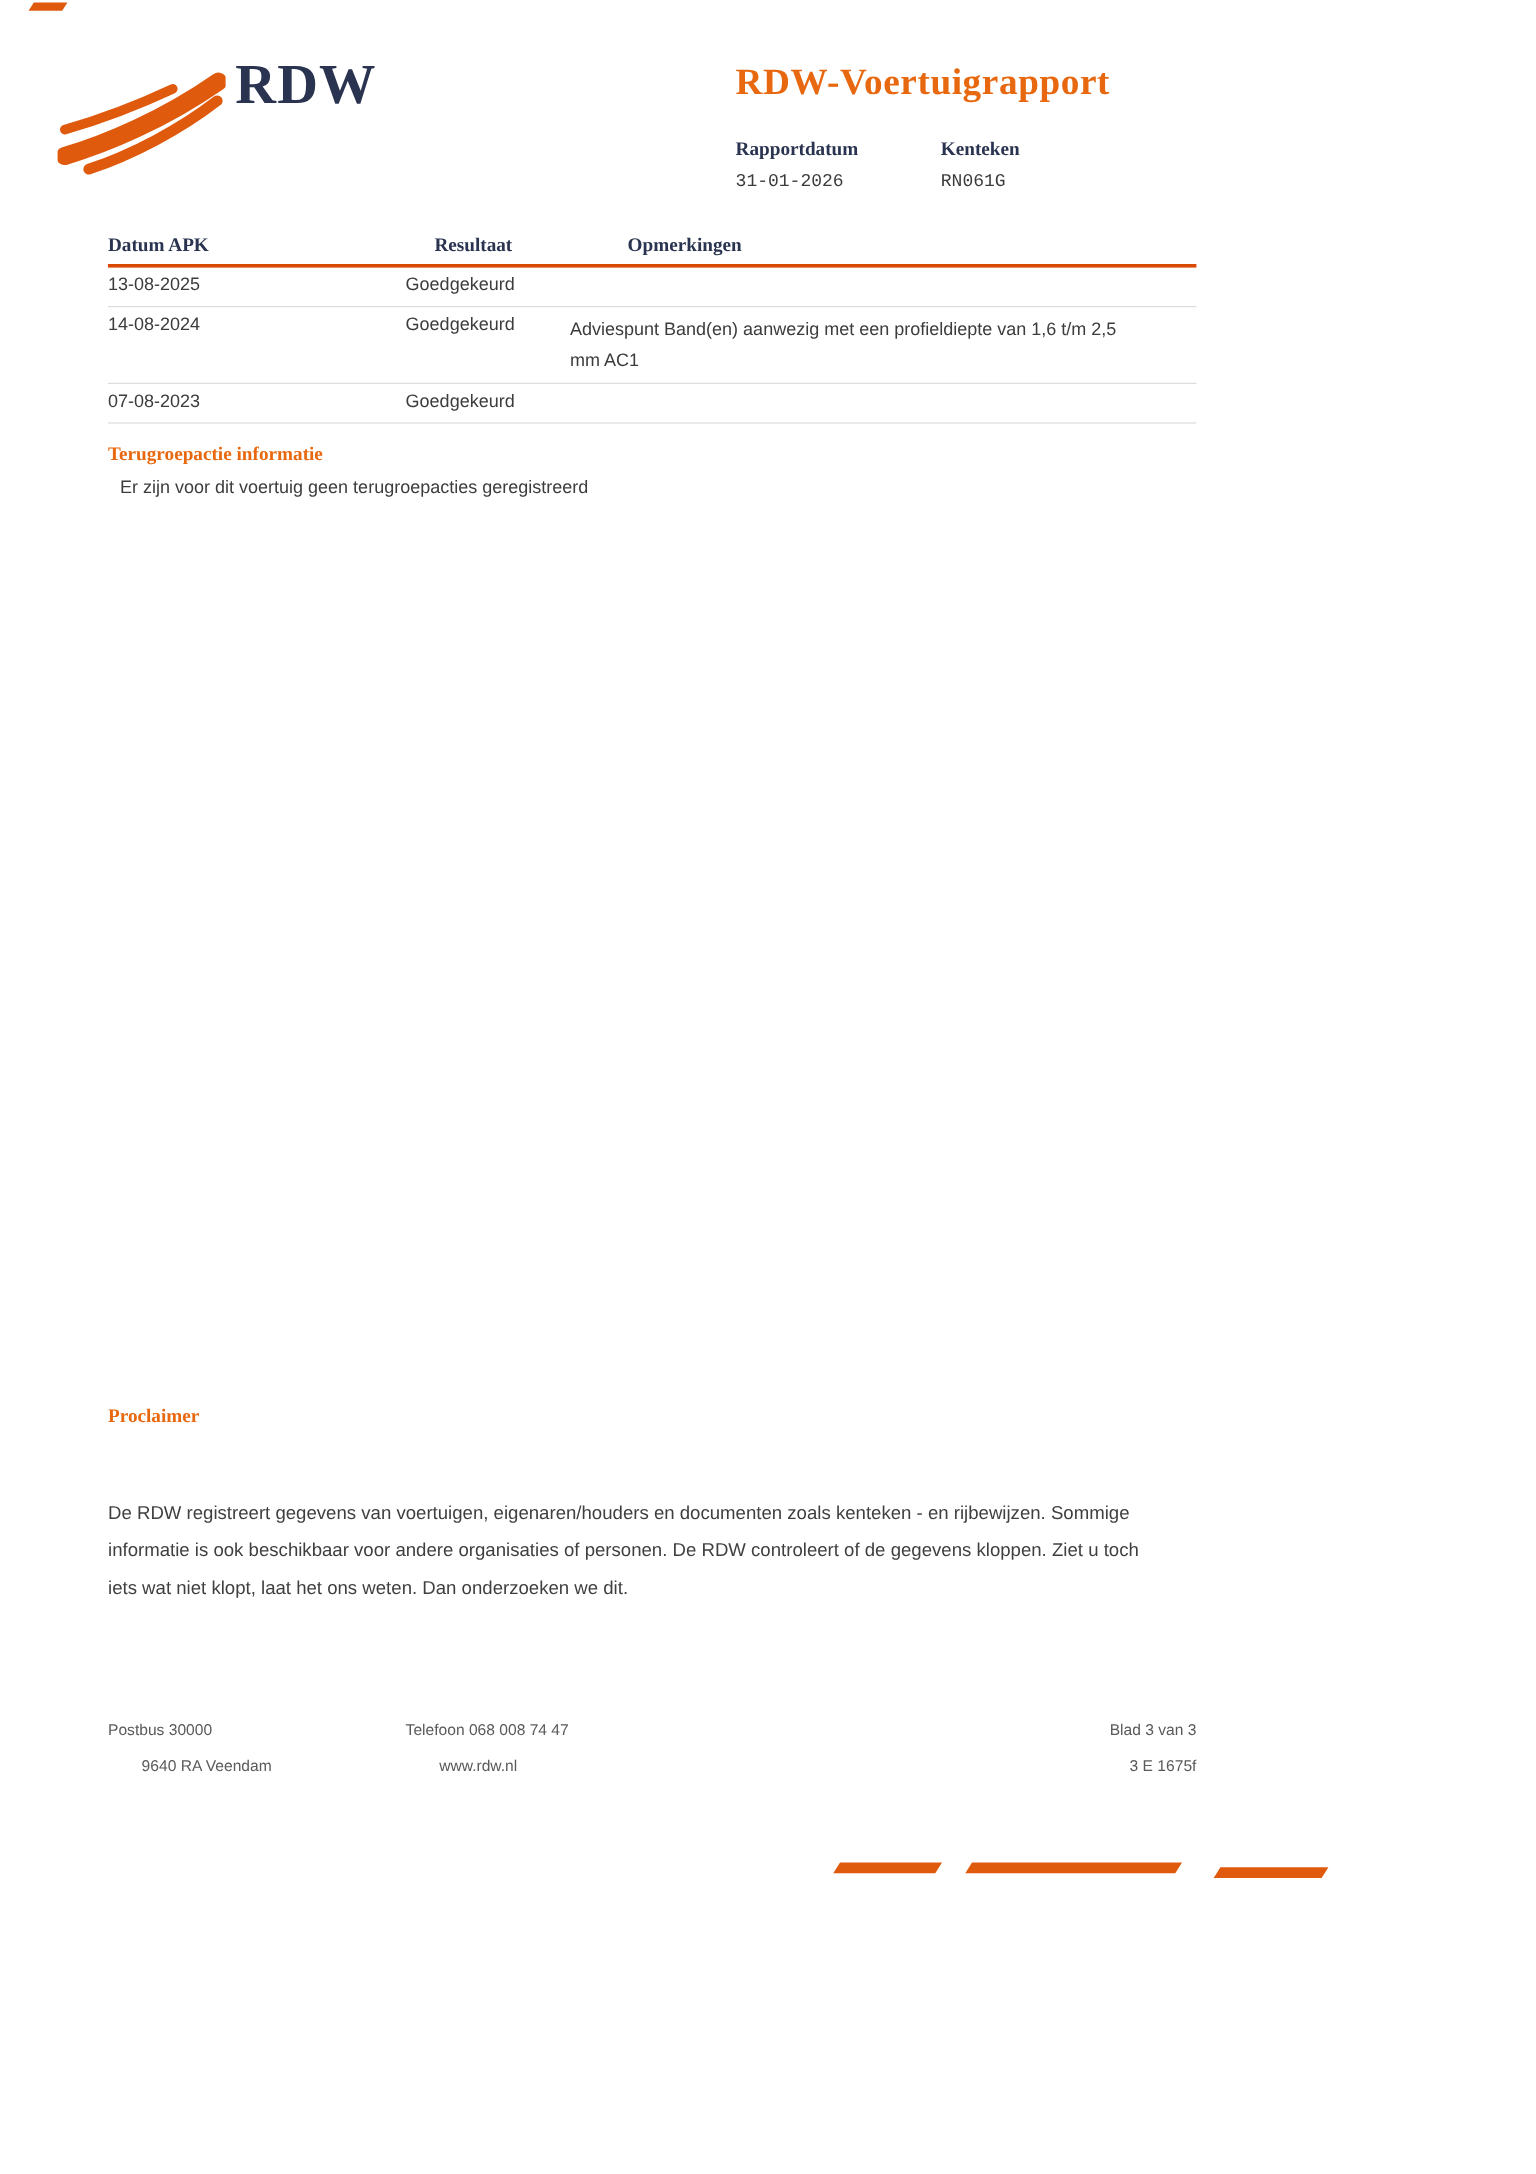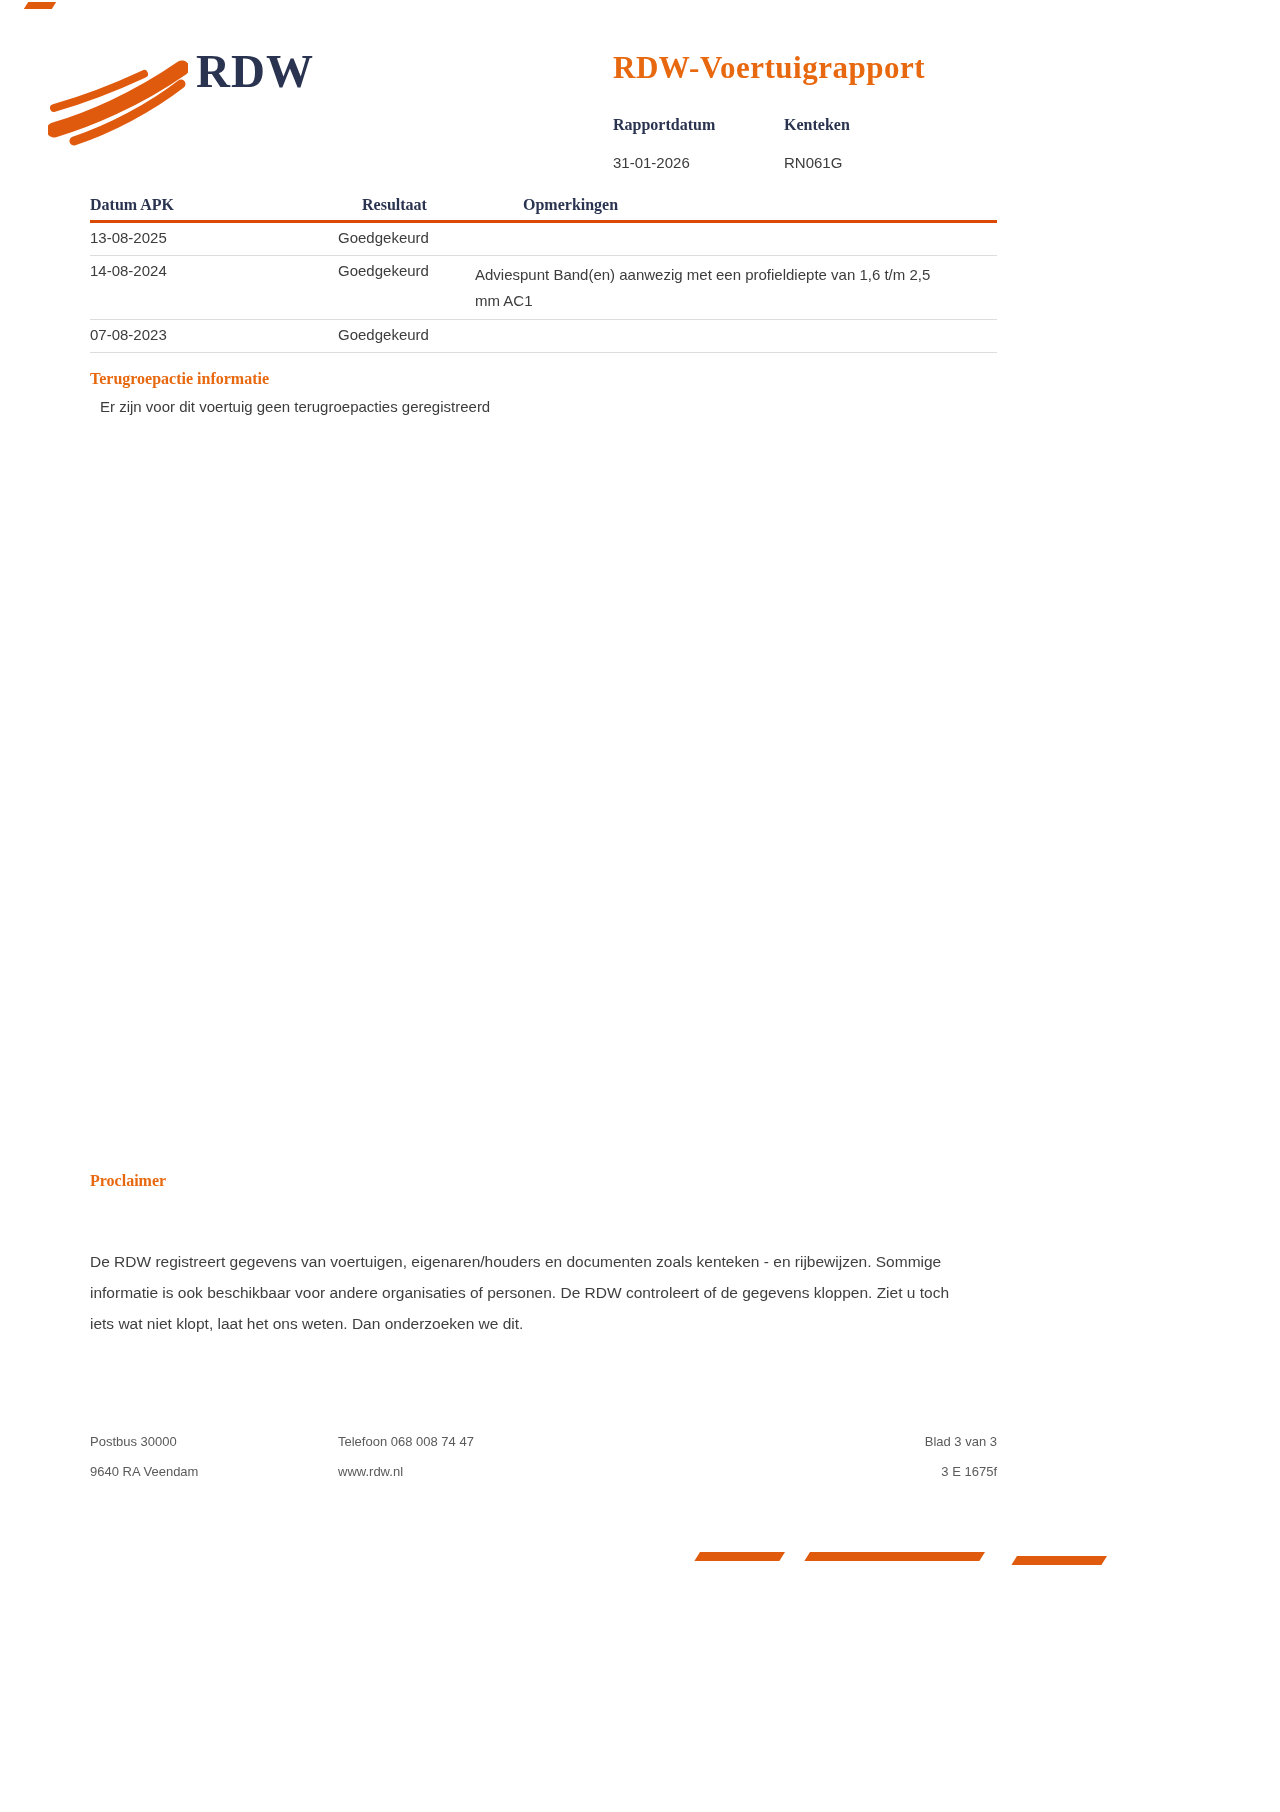--- a/index.html
+++ b/index.html
@@ -44,21 +44,21 @@
   }
   .meta-col { position: absolute; top: 116px; }
   .meta-col.c1 { left: 613px; }
   .meta-col.c2 { left: 784px; }
   .meta-label {
     font-family: "Liberation Serif", serif;
     font-weight: bold;
     font-size: 16px;
     color: #2A3450;
   }
-  .meta-value { margin-top: 20px; font-size: 15px; color: #3C3C3C; }
+  .meta-value { margin-top: 9px; font-size: 15px; color: #3C3C3C; font-family: Liberation Mono, monospace; }
 
   
   .apk-table { position: absolute; left: 90px; top: 194px; width: 907px; }
   .apk-row { display: grid; grid-template-columns: 248px 137px 1fr; align-items: start; }
   .apk-head {
     border-bottom: 3px solid #DB4A05;
     padding: 2px 0 6px 0;
     gap: 24px;
   }
   .apk-head .cell {
@@ -93,21 +93,21 @@
   .proclaimer-body {
     position: absolute; left: 90px; top: 1246px; margin: 0;
     width: 872px;
     font-size: 15.5px;
     line-height: 31px;
     color: #3F3F3F;
   }
 
   
   .footer-col { position: absolute; top: 1434px; font-size: 13px; color: #5A5A5A; }
-  .footer-col .line2 { margin-top: 15px; }
+  .footer-col .line2 { margin-top: 15px; margin-left: 28px; }
   .footer-col.f1 { left: 90px; }
   .footer-col.f2 { left: 338px; }
   .footer-col.f3 { right: 283px; text-align: right; }
 
   
   .stripe-pattern { position: absolute; left: 645px; top: 1548px; }
 </style>
 </head>
 <body>
 

